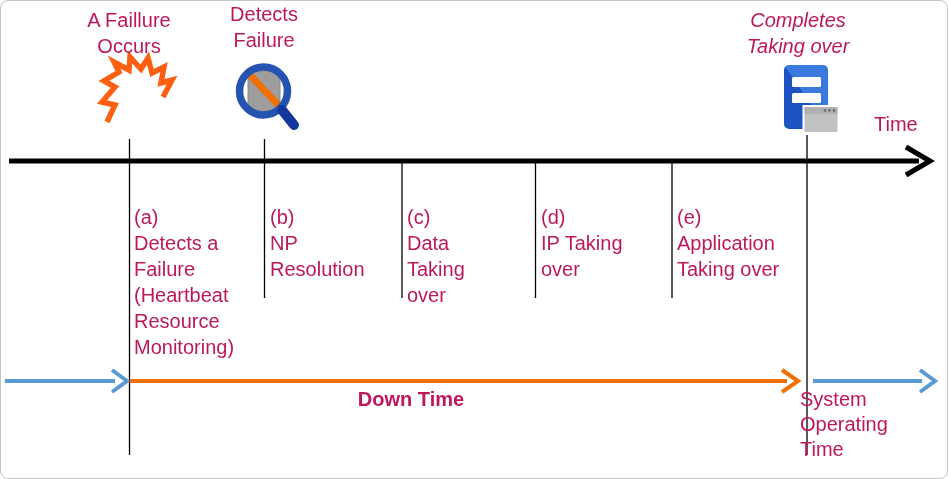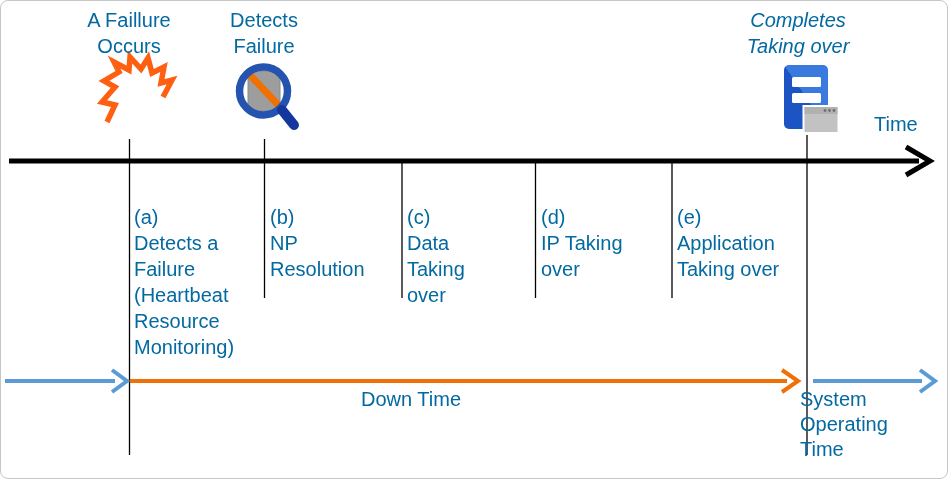--- a/index.html
+++ b/index.html
@@ -5,21 +5,21 @@
   html,body{margin:0;padding:0;background:#ffffff;}
   .canvas{
     position:relative;
     width:948px;height:479px;
     box-sizing:border-box;
     background:#ffffff;
     border:1px solid #c6c6c6;
     border-radius:8px;
     overflow:hidden;
     font-family:"Liberation Sans","DejaVu Sans",sans-serif;
-    color:#0369a1;
+    color:#be185d;
   }
   .svg-layer{position:absolute;left:0;top:0;width:948px;height:479px;}
   .txt{
     position:absolute;
     font-size:20px;
     line-height:26px;
     white-space:pre-line;
   }
   .center{text-align:center;}
   .phase{width:132px;text-align:left;}
@@ -84,21 +84,21 @@
         <circle cx="824" cy="109.5" r="1.4" fill="#6f6f6f"></circle>
         <circle cx="828.5" cy="109.5" r="1.4" fill="#6f6f6f"></circle>
         <circle cx="833" cy="109.5" r="1.4" fill="#6f6f6f"></circle>
       </g>
     </g>
   </svg>
 
   <div class="txt center" style="left:38px;top:6px;width:180px;">A Faillure
 Occurs</div>
 
-  <div class="txt center" style="left:173px;top:6px;width:180px;">Detects
+  <div class="txt center" style="left:173px;top:0;width:180px;">Detects
 Failure</div>
 
   <div class="txt center" style="left:707px;top:6px;width:180px;font-style:italic;">Completes
 Taking over</div>
 
   <div class="txt" style="left:873px;top:110px;">Time</div>
 
   <div class="txt phase" style="left:133px;top:203px;">(a)
 Detects a
  Failure
@@ -116,19 +116,19 @@
 over</div>
 
   <div class="txt phase" style="left:540px;top:203px;">(d)
 IP Taking
 over</div>
 
   <div class="txt phase" style="left:676px;top:203px;">(e)
 Application
 Taking over</div>
 
-  <div class="txt center" style="left:330px;top:385px;width:160px;">Down Time</div>
+  <div class="txt center" style="left:330px;top:385px;width:160px;font-weight:bold;">Down Time</div>
 
   <div class="txt sysop" style="left:799px;top:386px;width:130px;">System
 Operating
 Time</div>
 
 </div>
 
 </body></html>

